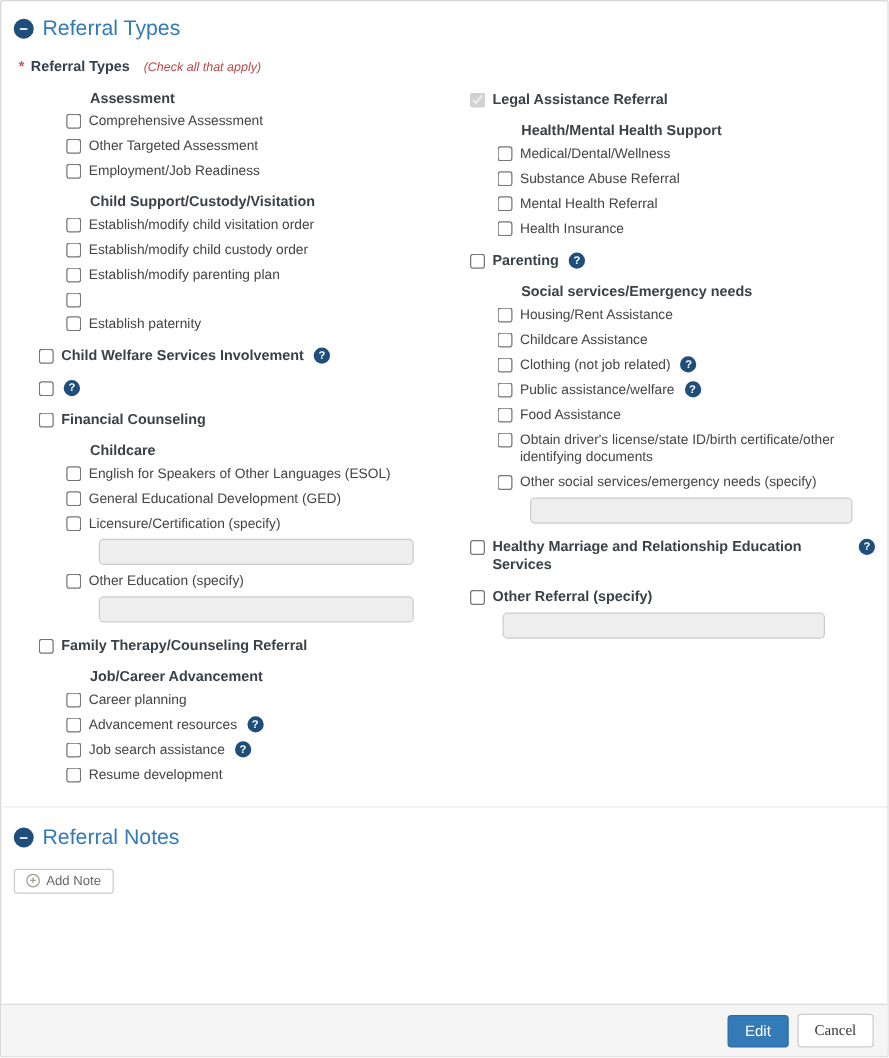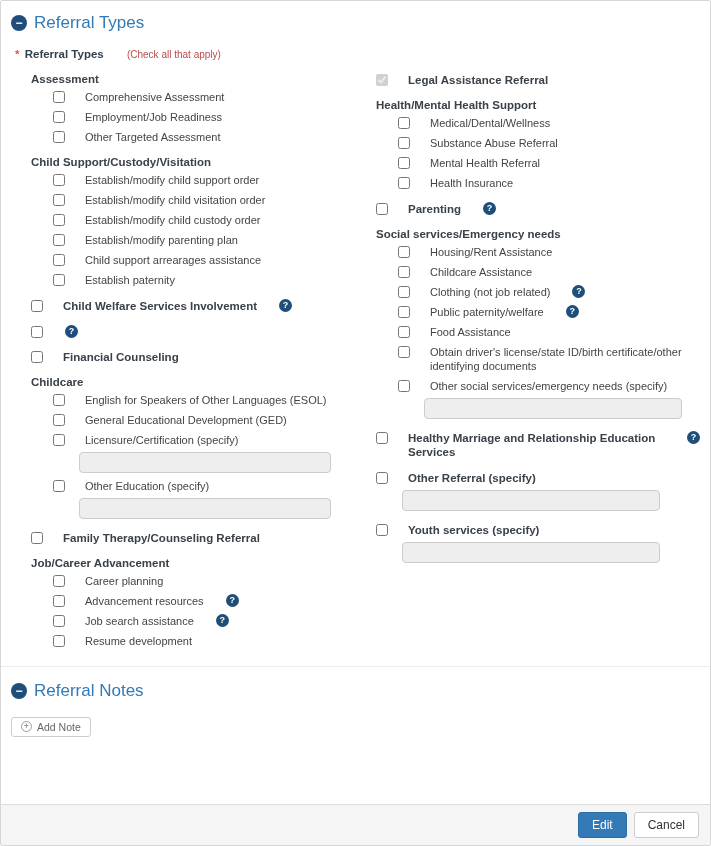--- a/index.html
+++ b/index.html
@@ -22,34 +22,34 @@
     width: 16px; height: 16px; border-radius: 50%;
     background: var(--icon-navy); color: #fff;
     display: inline-flex; align-items: center; justify-content: center;
     font-size: 12px; line-height: 1; font-weight: bold; cursor: pointer; flex: none;
   }
 
   
   .required-row { padding: 9px 10px 0 14px; font-size: 11.5px; }
   .req-star { color: var(--required); font-weight: bold; margin-right: 2px; }
   .req-label { font-weight: bold; color: #33414d; }
-  .req-hint { color: var(--hint); font-size: 10px; margin-left: 20px; }
+  .req-hint { color: var(--hint); font-size: 10px; margin-left: 8px; font-style: italic; }
 
   
   .columns { display: flex; padding: 13px 10px 0 30px; align-items: flex-start; }
   .col-left { width: 345px; flex: none; }
   .col-right { flex: 1; min-width: 0; }
 
   .block { margin-bottom: 12px; }
   .group-label, .standalone .lbl-text { font-weight: bold; font-size: 11.5px; color: #3a4148; }
-  .group-label { margin-bottom: 5px; }
+  .group-label { margin-bottom: 5px; margin-left: 41px; }
   .group-items { margin-left: 22px; }
 
   .item-row { margin-bottom: 6px; }
-  .item-label { display: flex; align-items: flex-start; gap: 20px; font-size: 11px; color: #444; line-height: 14px; cursor: default; }
+  .item-label { display: flex; align-items: flex-start; gap: 6px; font-size: 11px; color: #444; line-height: 14px; cursor: default; }
   .cb { width: 12px; height: 12px; margin: 0; margin-top: 1px; flex: none; }
   .lbl-text { min-width: 0; }
 
   .help-icon {
     width: 13px; height: 13px; border-radius: 50%;
     background: var(--icon-navy); color: #fff;
     font-size: 9px; font-weight: bold; line-height: 1;
     display: inline-flex; align-items: center; justify-content: center;
     flex: none; margin-left: 2px; cursor: pointer;
   }
@@ -78,21 +78,21 @@
   }
 
   
   .footer {
     margin-top: auto;
     background: #f5f5f5; border-top: 1px solid #ddd;
     padding: 7px 11px; display: flex; justify-content: flex-end; gap: 7px; align-items: center;
   }
   .btn { font-family: "Liberation Sans", sans-serif; font-size: 12px; border-radius: 3px; padding: 5px 13px; cursor: pointer; }
   .btn-edit { background: var(--btn-blue); color: #fff; border: 1px solid var(--btn-blue-border); }
-  .btn-cancel { background: #fff; color: #333; border: 1px solid #ccc; }
+  .btn-cancel { background: #fff; color: #333; border: 1px solid #ccc; font-family: Liberation Serif, serif; }
 </style>
 </head>
 <body>
 
 <div class="page">
 
   <div class="section-header">
     <span class="collapse-icon">−</span>
     <span class="section-title">Referral Types</span>
   </div>
@@ -110,62 +110,55 @@
           <div class="group-items">
             <div class="item-row">
               <label class="item-label">
                 <input class="cb" type="checkbox" style="">
                 <span class="lbl-text">Comprehensive Assessment</span>
               </label>
             </div>
             <div class="item-row">
               <label class="item-label">
                 <input class="cb" type="checkbox" style="">
+                <span class="lbl-text">Other Targeted Assessment</span>
+              </label>
+            </div>
+            <div class="item-row">
+              <label class="item-label">
+                <input class="cb" type="checkbox" style="">
                 <span class="lbl-text">Employment/Job Readiness</span>
               </label>
             </div>
-            <div class="item-row">
-              <label class="item-label">
-                <input class="cb" type="checkbox" style="">
-                <span class="lbl-text">Other Targeted Assessment</span>
-              </label>
-            </div>
           </div>
         </div>
         <div class="block">
           <div class="group-label">Child Support/Custody/Visitation</div>
           <div class="group-items">
             <div class="item-row">
               <label class="item-label">
                 <input class="cb" type="checkbox" style="">
-                <span class="lbl-text">Establish/modify child support order</span>
-              </label>
-            </div>
-            <div class="item-row">
-              <label class="item-label">
-                <input class="cb" type="checkbox" style="">
                 <span class="lbl-text">Establish/modify child visitation order</span>
               </label>
             </div>
             <div class="item-row">
               <label class="item-label">
                 <input class="cb" type="checkbox" style="">
                 <span class="lbl-text">Establish/modify child custody order</span>
               </label>
             </div>
             <div class="item-row">
               <label class="item-label">
                 <input class="cb" type="checkbox" style="">
                 <span class="lbl-text">Establish/modify parenting plan</span>
               </label>
             </div>
             <div class="item-row">
               <label class="item-label">
                 <input class="cb" type="checkbox" style="">
-                <span class="lbl-text">Child support arrearages assistance</span>
               </label>
             </div>
             <div class="item-row">
               <label class="item-label">
                 <input class="cb" type="checkbox" style="">
                 <span class="lbl-text">Establish paternity</span>
               </label>
             </div>
           </div>
         </div>
@@ -330,21 +323,21 @@
             <div class="item-row">
               <label class="item-label">
                 <input class="cb" type="checkbox" style="">
                 <span class="lbl-text">Clothing (not job related)</span>
                 <span class="help-icon">?</span>
               </label>
             </div>
             <div class="item-row">
               <label class="item-label">
                 <input class="cb" type="checkbox" style="">
-                <span class="lbl-text">Public paternity/welfare</span>
+                <span class="lbl-text">Public assistance/welfare</span>
                 <span class="help-icon">?</span>
               </label>
             </div>
             <div class="item-row">
               <label class="item-label">
                 <input class="cb" type="checkbox" style="">
                 <span class="lbl-text">Food Assistance</span>
               </label>
             </div>
             <div class="item-row">
@@ -369,29 +362,20 @@
               <span class="lbl-text">Healthy Marriage and Relationship Education Services</span>
               <span class="help-icon">?</span>
             </label>
           </div>
         </div>
         <div class="block">
           <div class="item-row standalone">
             <label class="item-label">
               <input class="cb" type="checkbox" style="">
               <span class="lbl-text">Other Referral (specify)</span>
-            </label>
-            <div class="item-input-wrap"><input class="specify-input" type="text" style=""></div>
-          </div>
-        </div>
-        <div class="block">
-          <div class="item-row standalone">
-            <label class="item-label">
-              <input class="cb" type="checkbox" style="">
-              <span class="lbl-text">Youth services (specify)</span>
             </label>
             <div class="item-input-wrap"><input class="specify-input" type="text" style=""></div>
           </div>
         </div>
       </div>
   </div>
 
   <div class="section-header notes-header">
     <span class="collapse-icon">−</span>
     <span class="section-title">Referral Notes</span>

